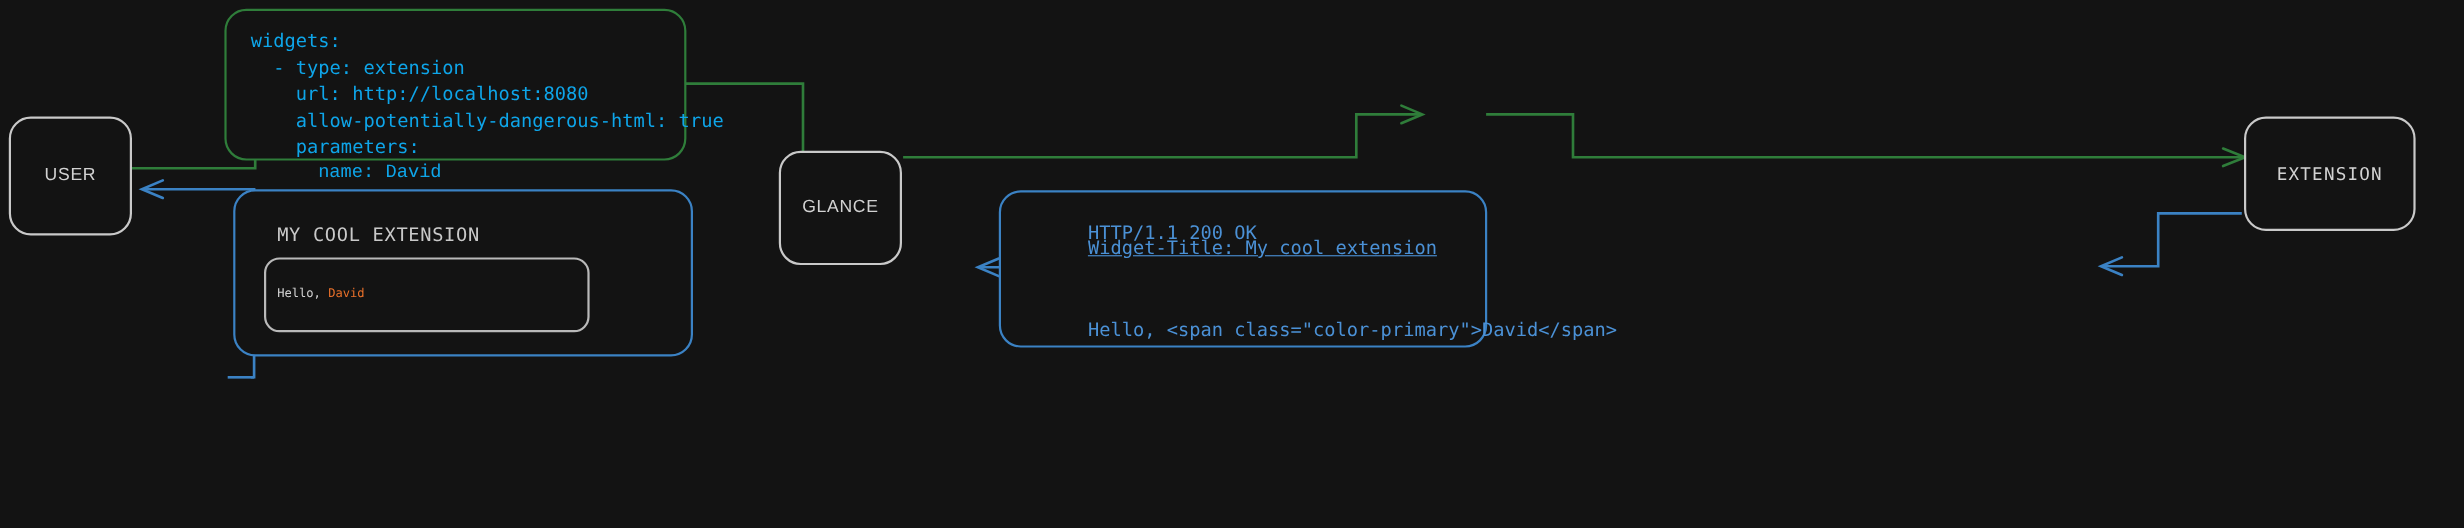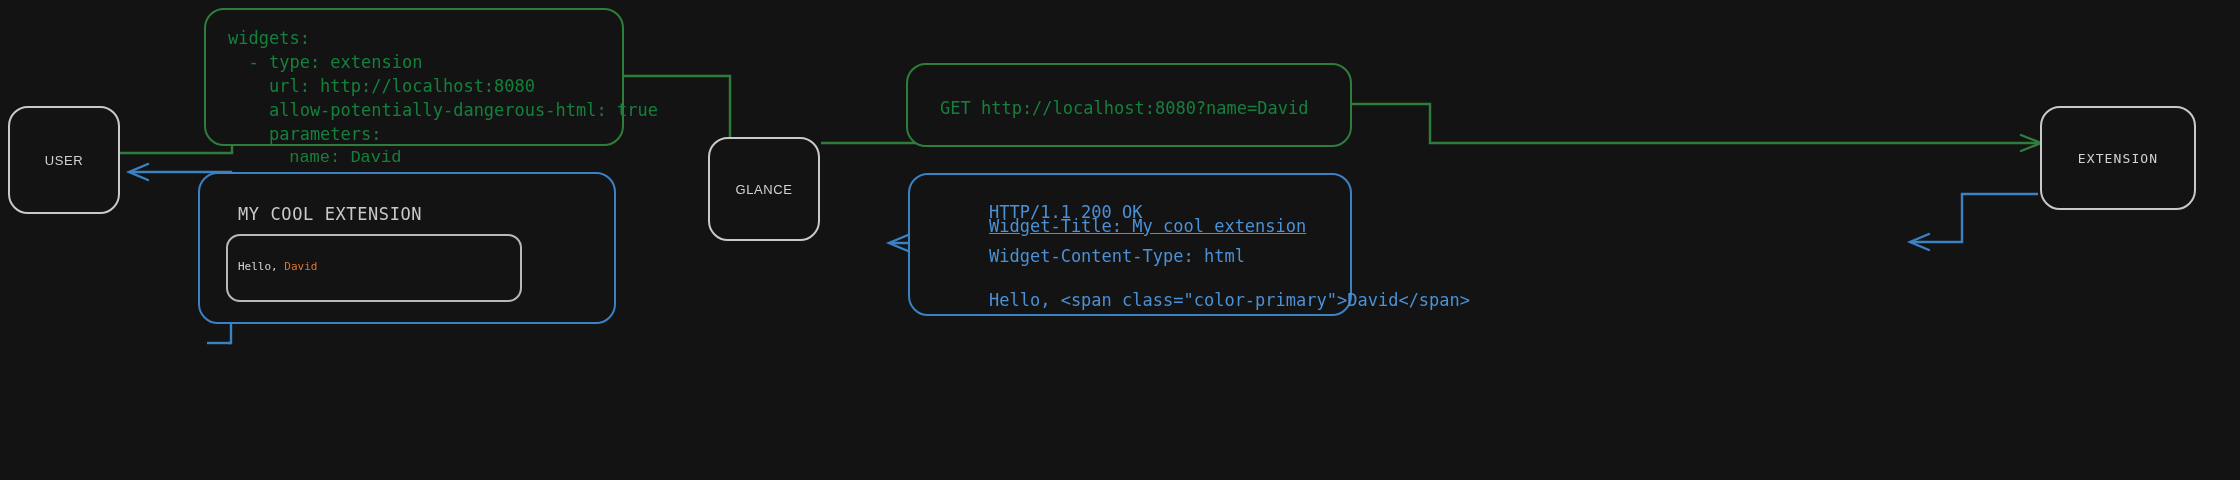--- a/index.html
+++ b/index.html
@@ -27,21 +27,21 @@
     border: 2px solid #c9c9c9;
     border-radius: 20px;
     background: #131313;
     display: flex;
     align-items: center;
     justify-content: center;
     box-sizing: border-box;
   }
   .node-label {
     font-family: "DejaVu Sans Mono", "Liberation Mono", monospace;
-    font-size: 13px;
+    font-size: 16px;
     letter-spacing: 1.1px;
     color: #d2d2d2;
     white-space: nowrap;
   }
   .node-label.sans {
     font-family: "Liberation Sans", "DejaVu Sans", sans-serif;
     letter-spacing: 0.6px;
   }
   .msgbox {
     position: absolute;
@@ -54,21 +54,21 @@
   .msgbox.green { border-color: #2f7d3a; }
   .msgbox.blue  { border-color: #3b82c4; }
   .code {
     position: absolute;
     font-family: "DejaVu Sans Mono", "Liberation Mono", monospace;
     font-size: 17px;
     line-height: 24px;
     white-space: pre;
     letter-spacing: 0px;
   }
-  .code.green { color: #15803d; }
+  .code.green { color: #0ea5e9; }
   .code.blue  { color: #4b91d6; margin-left: 47px; }
 
   .widget-title {
     position: absolute;
     font-family: "DejaVu Sans Mono", "Liberation Mono", monospace;
     font-size: 17px;
     letter-spacing: 0.6px;
     color: #c9c9c9;
     white-space: pre;
   }
@@ -151,30 +151,26 @@
 
   <div class="msgbox green" style="left:204px; top:8px; width:420px; height:138px;">
     <div class="code green" style="left:22px; top:16px;">widgets:</div>
     <div class="code green" style="left:22px; top:40px;">  - type: extension</div>
     <div class="code green" style="left:22px; top:64px;">    url: http://localhost:8080</div>
     <div class="code green" style="left:22px; top:88px;">    allow-potentially-dangerous-html: true</div>
     <div class="code green" style="left:22px; top:112px;">    parameters:</div>
     <div class="code green" style="left:22px; top:136px;font-family:Liberation Mono, monospace;">      name: David</div>
   </div>
 
-  <div class="msgbox green" style="left:906px; top:63px; width:446px; height:84px;">
-    <div class="code green" style="left:32px; top:31px;">GET http://localhost:8080?name=David</div>
-  </div>
 
   <div class="msgbox blue" style="left:908px; top:173px; width:444px; height:143px;">
     <div class="code blue" style="left:32px; top:25px;">HTTP/1.1 200 OK</div>
     <div class="code blue" style="left:32px; top:39px;text-decoration:underline;">Widget-Title: My cool extension</div>
-    <div class="code blue" style="left:32px; top:69px;">Widget-Content-Type: html</div>
     <div class="code blue" style="left:32px; top:113px;">Hello, &lt;span class="color-primary"&gt;David&lt;/span&gt;</div>
   </div>
 
-  <div class="msgbox blue" style="left:198px; top:172px; width:418px; height:152px;text-decoration:underline;">
+  <div class="msgbox blue" style="left:212px; top:172px; width:418px; height:152px;text-decoration:underline;">
     <div class="widget-title" style="left:38px; top:30px;">MY COOL EXTENSION</div>
     <div class="widget-inner" style="left:26px; top:60px; width:296px; height:68px;"></div>
     <div class="widget-inner-text" style="left:38px; top:86px;"><span>Hello, </span><span class="accent-orange">David</span></div>
   </div>
 
 </div>
 
 </body></html>

